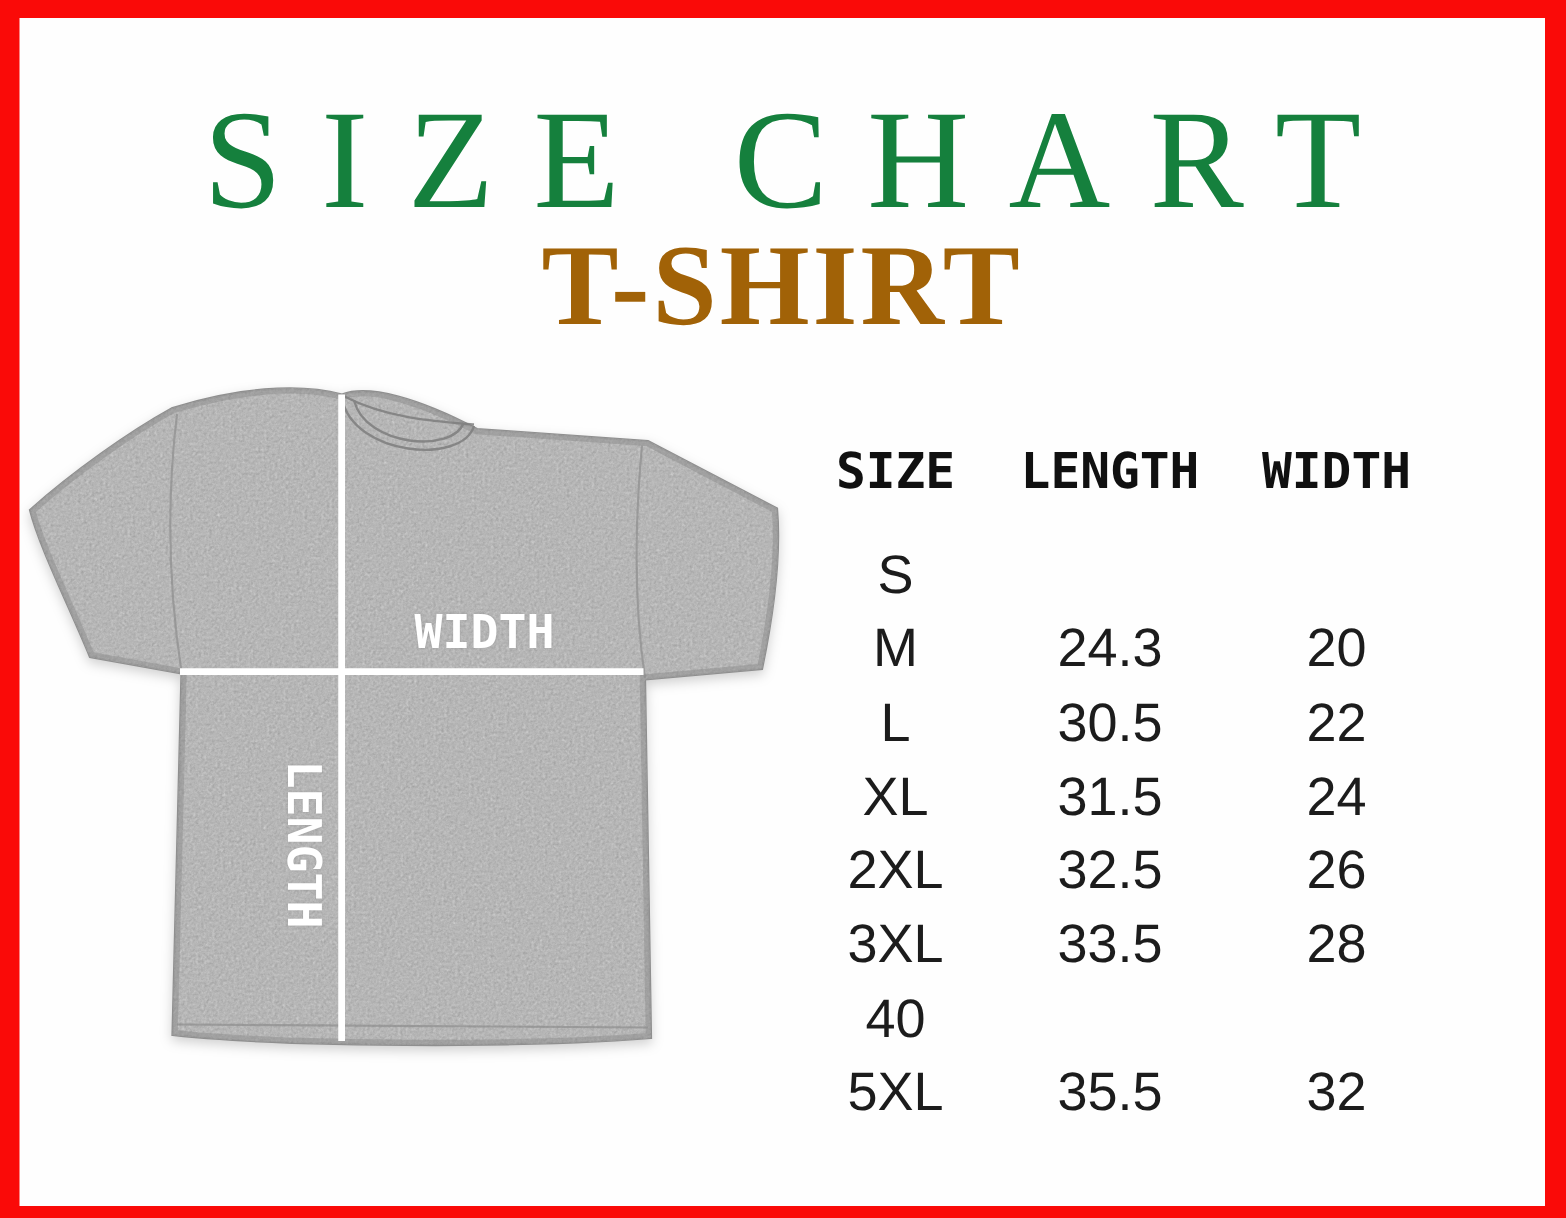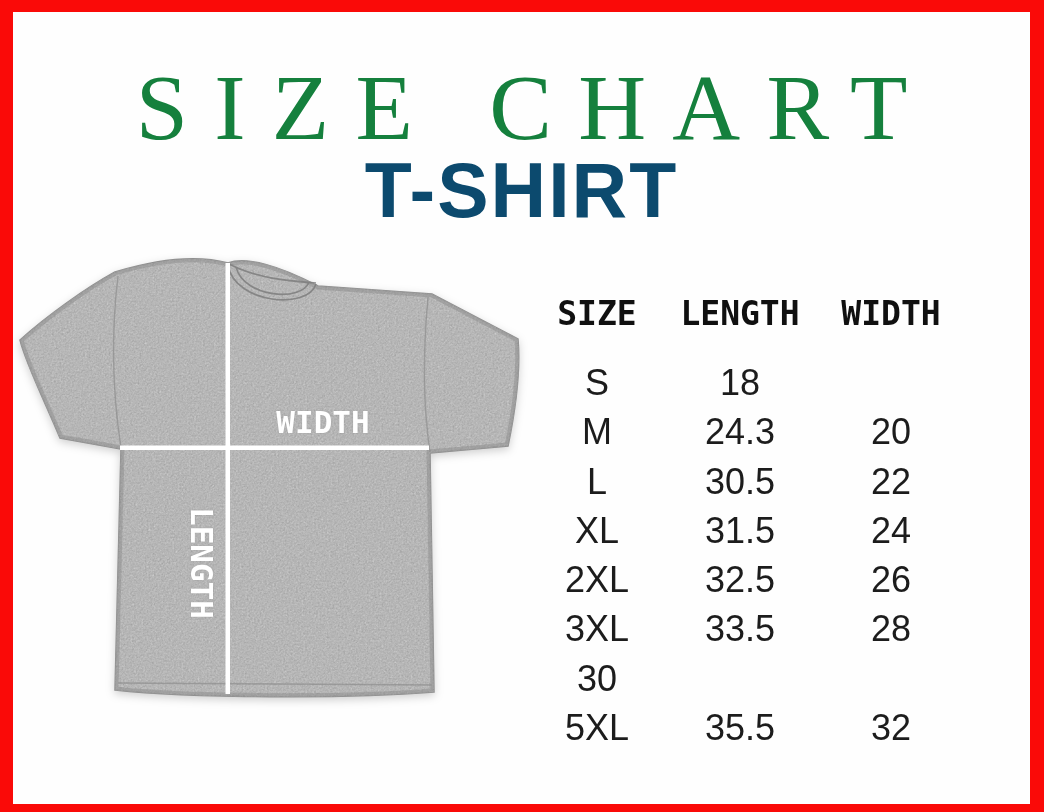--- a/index.html
+++ b/index.html
@@ -17,23 +17,23 @@
   .title{
     position:absolute;left:13px;right:14px;top:58px;margin:0;
     text-align:center;white-space:nowrap;
     font-family:"Liberation Serif",serif;font-weight:400;
     font-size:94px;line-height:1.05;letter-spacing:0.28em;padding-left:0.28em;
     color:#15803d;
   }
   .subtitle{
     position:absolute;left:13px;right:14px;top:150px;margin:0;
     text-align:center;white-space:nowrap;
-    font-family:Liberation Sans, sans-serif;font-weight:700;
+    font-family:Liberation Serif, serif;font-weight:700;
     font-size:77px;line-height:1.05;letter-spacing:2px;
-    color:#0c4a6e;
+    color:#a16207;
   }
   
   .tee-svg{
     position:absolute;left:18px;top:252px;width:506px;height:452px;
     filter:drop-shadow(0 3px 4px rgba(0,0,0,0.18));
   }
   .measure-label{
     position:absolute;z-index:20;color:#ffffff;
     font-family:"DejaVu Sans Mono",monospace;font-weight:700;
     text-shadow:0 0 2px rgba(120,120,120,.35);
@@ -129,21 +129,20 @@
 
   <div class="thead">
     <span class="hcell">SIZE</span>
     <span class="hcell">LENGTH</span>
     <span class="hcell">WIDTH</span>
   </div>
 
   <div class="tbody">
     <div class="trow">
       <span class="cell">S</span>
-      <span class="cell">18</span>
     </div>
     <div class="trow">
       <span class="cell">M</span>
       <span class="cell">24.3</span>
       <span class="cell">20</span>
     </div>
     <div class="trow">
       <span class="cell">L</span>
       <span class="cell">30.5</span>
       <span class="cell">22</span>
@@ -157,21 +156,21 @@
       <span class="cell">2XL</span>
       <span class="cell">32.5</span>
       <span class="cell">26</span>
     </div>
     <div class="trow">
       <span class="cell">3XL</span>
       <span class="cell">33.5</span>
       <span class="cell">28</span>
     </div>
     <div class="trow">
-      <span class="cell">30</span>
+      <span class="cell">40</span>
     </div>
     <div class="trow">
       <span class="cell">5XL</span>
       <span class="cell">35.5</span>
       <span class="cell">32</span>
     </div>
   </div>
 
 </div>
 

